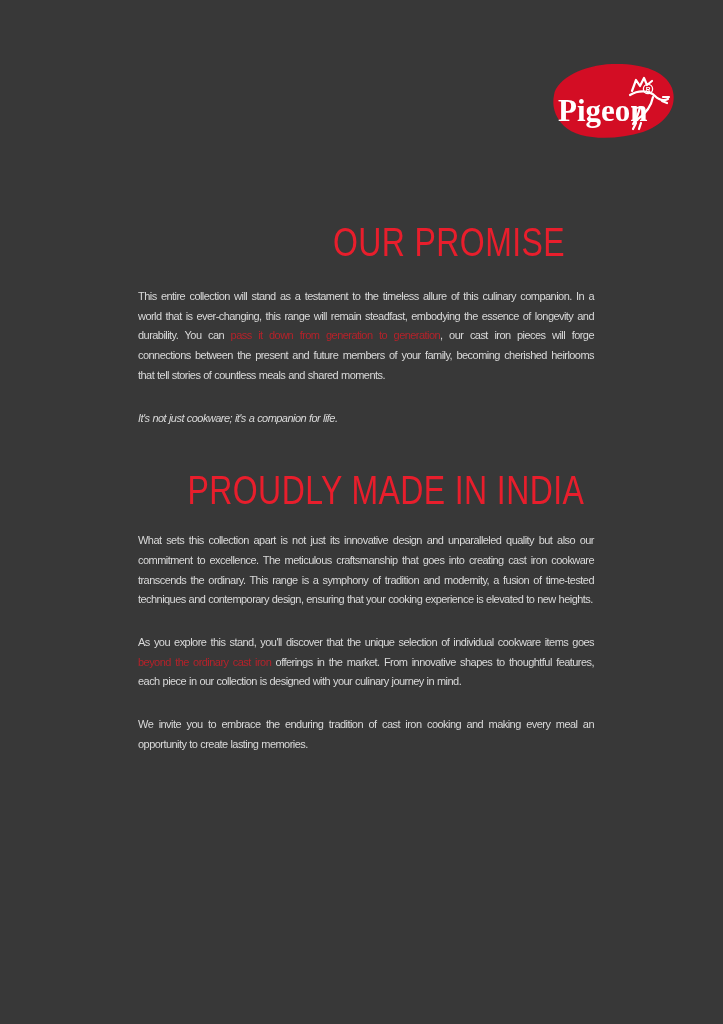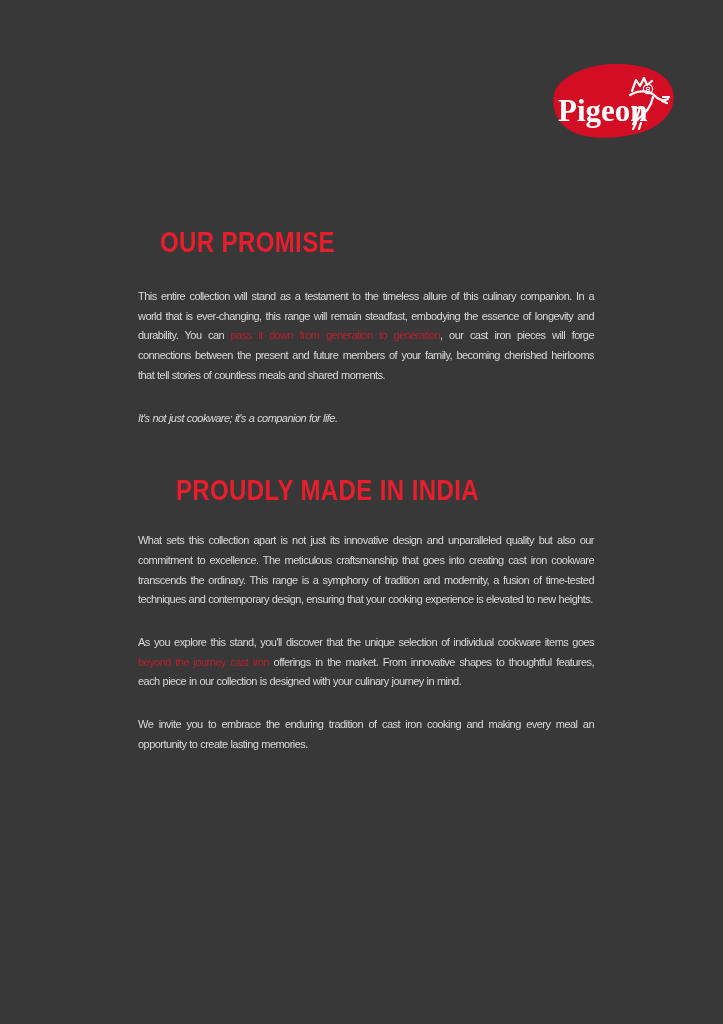--- a/index.html
+++ b/index.html
@@ -24,22 +24,22 @@
     position:absolute;left:542px;top:57px;width:138px;height:87px;
     color:var(--logo-red);
   }
   .logo svg{display:block;width:100%;height:100%;}
 
   
   .content{position:absolute;left:138px;top:0;width:456px;}
 
   .heading{
     color:var(--heading-red);
-    font-size:30px;font-weight:bold;line-height:30px;
-    text-align:left;margin:0 0 30px 0;
+    font-size:40px;font-weight:normal;line-height:30px;
+    text-align:right;margin:0 0 30px 0;
   }
   .heading-inner{
     display:inline-block;
     transform:scaleX(0.8);
     transform-origin:center;
     letter-spacing:0.5px;
     white-space:nowrap;
   }
   .section-promise .heading{margin-top:227px;}
   .section-india .heading{margin-top:47px;margin-bottom:26px;}
@@ -85,18 +85,18 @@
 
   <main class="content">
       <section class="section section-promise">
         <h2 class="heading"><span class="heading-inner">OUR PROMISE</span></h2>
         <p class="para"><span>This entire collection will stand as a testament to the timeless allure of this culinary companion. In a world that is ever-changing, this range will remain steadfast, embodying the essence of longevity and durability. You can </span><span class="red-text">pass it down from generation to generation</span><span>, our cast iron pieces will forge connections between the present and future members of your family, becoming cherished heirlooms that tell stories of countless meals and shared moments.</span></p>
         <p class="para standalone"><span>It's not just cookware; it's a companion for life.</span></p>
       </section>
       <section class="section section-india">
         <h2 class="heading"><span class="heading-inner">PROUDLY MADE IN INDIA</span></h2>
         <p class="para"><span>What sets this collection apart is not just its innovative design and unparalleled quality but also our commitment to excellence. The meticulous craftsmanship that goes into creating cast iron cookware transcends the ordinary. This range is a symphony of tradition and modernity, a fusion of time-tested techniques and contemporary design, ensuring that your cooking experience is elevated to new heights.</span></p>
-        <p class="para"><span>As you explore this stand, you'll discover that the unique selection of individual cookware items goes </span><span class="red-text">beyond the journey cast iron</span><span> offerings in the market. From innovative shapes to thoughtful features, each piece in our collection is designed with your culinary journey in mind.</span></p>
+        <p class="para"><span>As you explore this stand, you'll discover that the unique selection of individual cookware items goes </span><span class="red-text">beyond the ordinary cast iron</span><span> offerings in the market. From innovative shapes to thoughtful features, each piece in our collection is designed with your culinary journey in mind.</span></p>
         <p class="para"><span>We invite you to embrace the enduring tradition of cast iron cooking and making every meal an opportunity to create lasting memories.</span></p>
       </section>
     </main>
 
 </div>
 
 </body></html>

